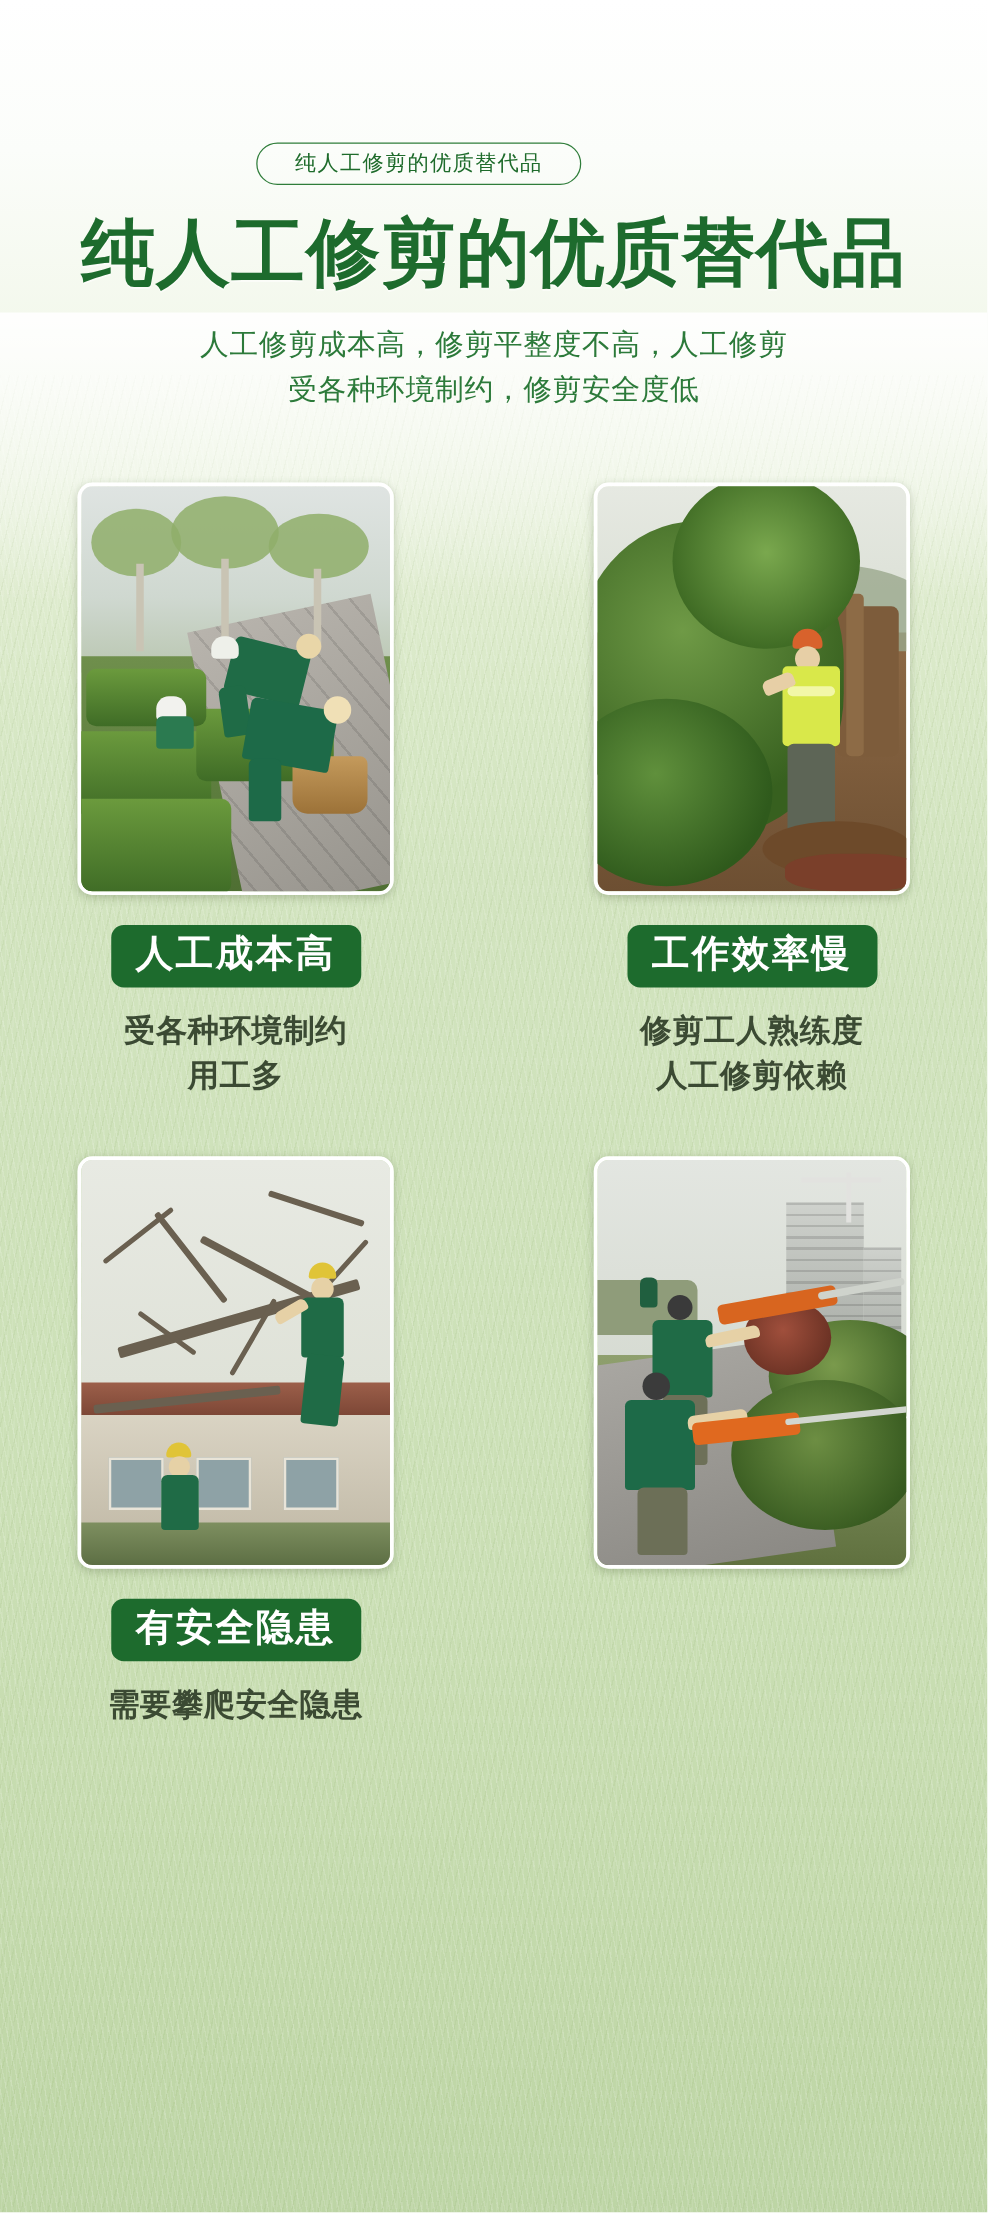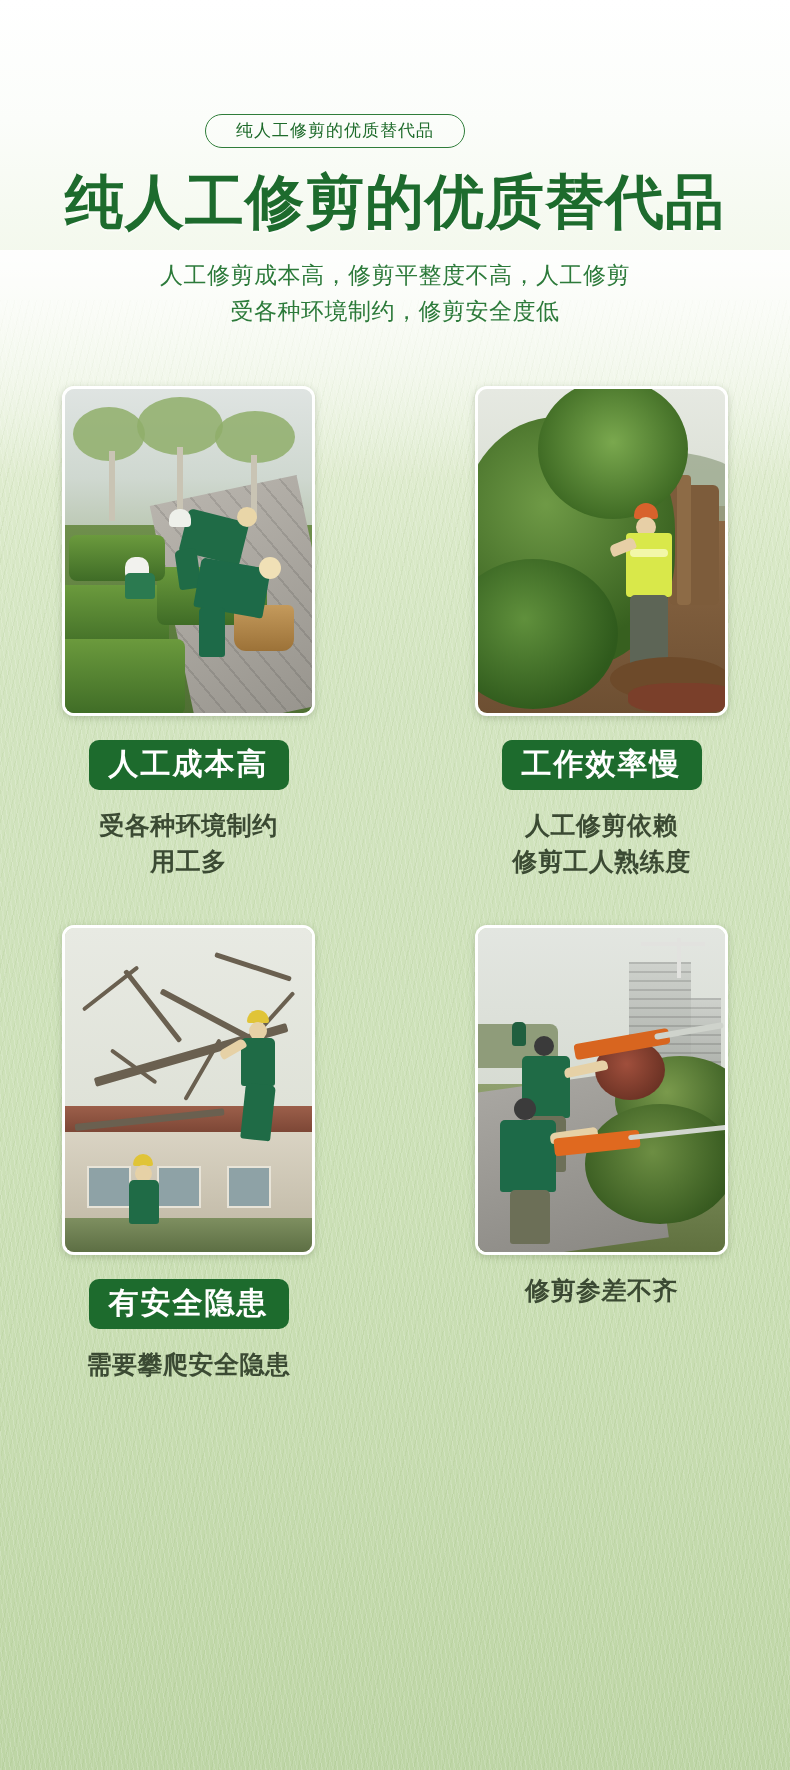--- a/index.html
+++ b/index.html
@@ -304,22 +304,22 @@
               <div class="w-body" style="left:-16px; top:22px; width:26px; height:12px; background:#e7cfa6; transform:rotate(-22deg);"></div>
             </div>
             <div class="blob" style="left:132px; bottom:12px; width:120px; height:44px; background:#6d4a2a; border-radius:50%;"></div>
             <div class="blob" style="left:150px; bottom:0px; width:110px; height:30px; background:#7a3f2a; border-radius:40%;"></div>
           </div>
         </div>
         <div class="badge-wrap">
           <span class="badge">工作效率慢</span>
         </div>
         <div class="caption">
+          <div>修剪工人熟练度</div>
           <div>人工修剪依赖</div>
-          <div>修剪工人熟练度</div>
         </div>
       </div>
 
     </div>
 
     <div class="row second">
 
       <div class="card">
         <div class="photo">
           <div class="inner p3">
@@ -396,19 +396,18 @@
             <div class="blob" style="left:176px; top:100px; width:70px; height:6px; background:#cfd3cc; border-radius:3px; transform:rotate(-10deg);"></div>
             <div class="blob" style="left:76px; top:206px; width:86px; height:18px; background:#e0691f; border-radius:4px; transform:rotate(-6deg);"></div>
             <div class="blob" style="left:150px; top:202px; width:100px; height:5px; background:#d2d6cf; border-radius:3px; transform:rotate(-6deg);"></div>
 
             <div class="worker" style="left:34px; top:94px;">
               <div class="w-body" style="width:14px; height:24px; background:#205f3f;"></div>
             </div>
           </div>
         </div>
         <div class="caption">
-          <div>修剪参差不齐</div>
         </div>
       </div>
 
     </div>
   </div>
 </div>
 
 </body></html>

